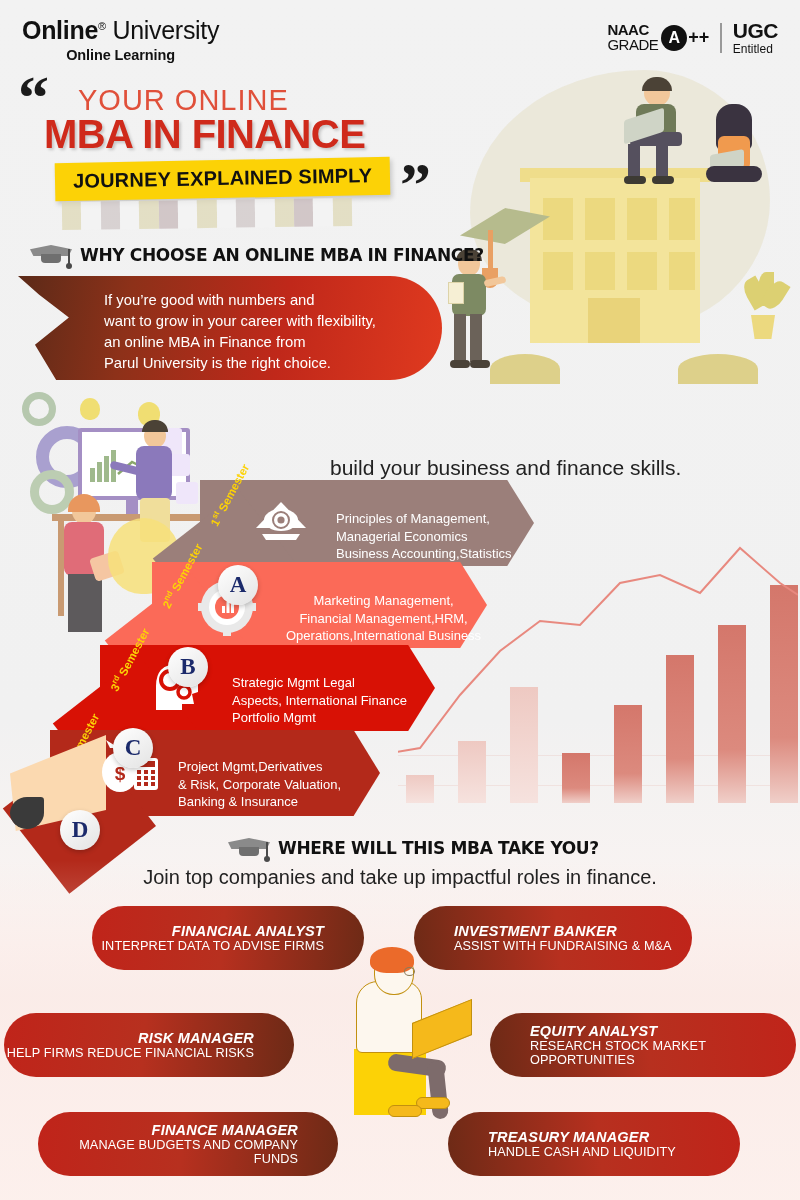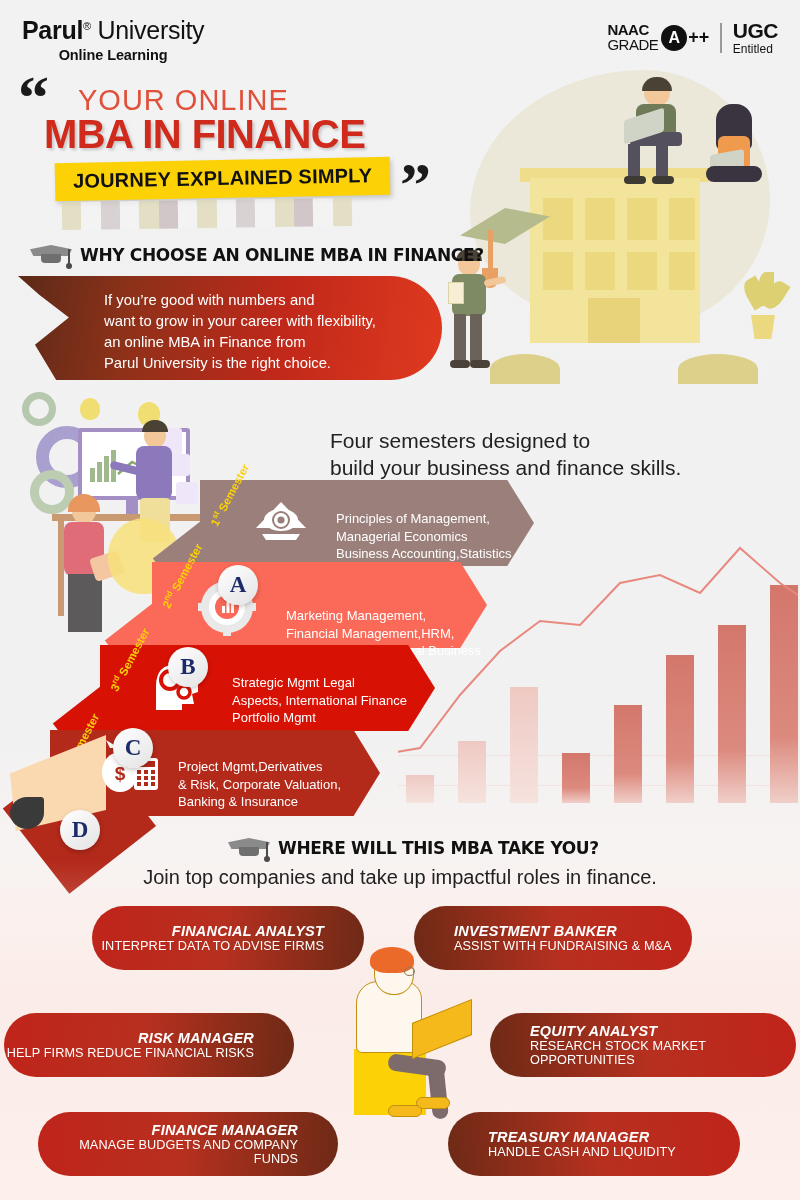--- a/index.html
+++ b/index.html
@@ -161,21 +161,21 @@
           background:linear-gradient(180deg,rgba(250,232,228,0) 0%,rgba(250,229,224,.55) 40%,rgba(252,238,234,.7) 100%);
           pointer-events:none; }
 </style>
 </head>
 <body>
 
 <div id="page">
 
   <div class="brand">
     <div class="brand-line1">
-      <b>Parul</b><sup>®</sup> <span>University</span>
+      <b>Online</b><sup>®</sup> <span>University</span>
     </div>
     <div class="brand-line2">Online Learning</div>
   </div>
 
   <div class="accred">
     <div class="naac">
       <div class="naac-txt">
         <span>NAAC</span>
         <span>GRADE</span>
       </div>
@@ -299,21 +299,21 @@
     <div class="bar" style="left:216px;height:98px;"></div>
     <div class="bar" style="left:268px;height:148px;"></div>
     <div class="bar" style="left:320px;height:178px;"></div>
     <div class="bar" style="left:372px;height:218px;"></div>
     <svg width="400" height="370">
       <polyline points="-18,300 22,293 62,240 102,196 142,166 182,170 222,128 262,120 302,138 342,93 382,128 400,140" fill="none" stroke="#e8897f" stroke-width="2"></polyline>
     </svg>
   </div>
 
   <div class="study-sub">
-    <span>Four semesters designed to</span><br>
+    <br>
     <span>build your business and finance skills.</span>
   </div>
 
   <div class="work">
     <div class="gear-o" style="left:22px;top:0px;width:34px;height:34px;border-width:7px;border-color:#b6c8ae;"></div>
     <div class="gear-o" style="left:36px;top:34px;width:62px;height:62px;border-width:13px;border-color:#a9a0cf;"></div>
     <div class="gear-o" style="left:30px;top:78px;width:44px;height:44px;border-width:9px;border-color:#bccdb2;"></div>
     <div class="bulb" style="left:80px;top:6px;width:20px;height:22px;background:#f0de72;"></div>
     <div class="bulb" style="left:138px;top:10px;width:22px;height:24px;background:#f0de72;"></div>
     <div class="monitor">
@@ -395,21 +395,21 @@
           <rect x="33" y="26" width="3" height="9" fill="#fff"></rect>
           <g fill="#e9e9e9">
             <rect x="25" y="-1" width="8" height="9"></rect>
               <rect x="25" y="50" width="8" height="9"></rect>
             <rect x="-1" y="25" width="9" height="8"></rect>
               <rect x="50" y="25" width="9" height="8"></rect>
           </g>
         </svg>
       </div>
       <div class="sem-badge" style="left:168px;top:207px;">B</div>
-      <div class="sem-text" style="left:286px;top:167px;">
+      <div class="sem-text" style="left:286px;top:152px;text-align:center;">
         <span>Marketing Management,</span><br>
         <span>Financial Management,HRM,</span><br>
         <span>Operations,International Business</span>
       </div>
     </div>
 
     <div>
       <div class="sem" style="left:100px;top:205px;width:335px;background:#d81105;"></div>
       <div style="position:absolute;left:96px;top:193px;width:110px;height:108px;background:#d81105;
                   transform:rotate(-38deg);transform-origin:bottom right;"></div>

